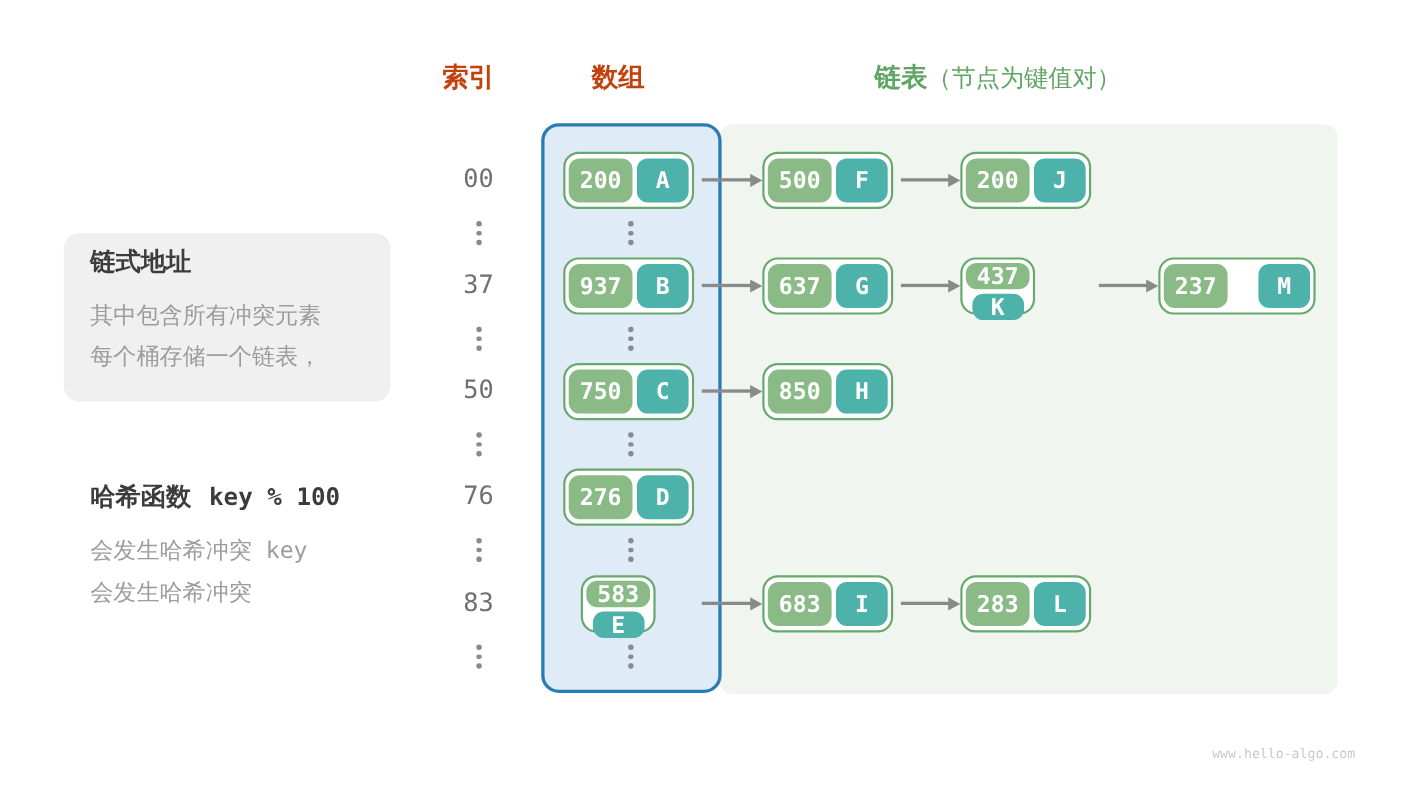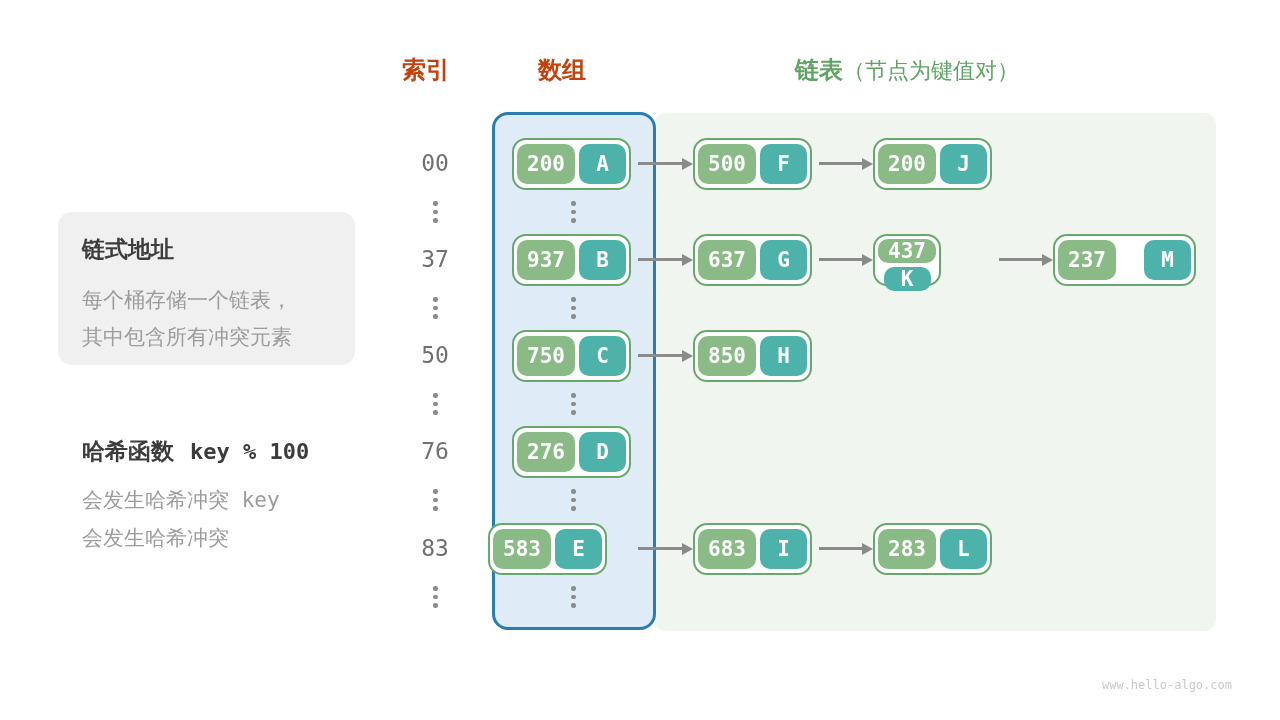--- a/index.html
+++ b/index.html
@@ -33,21 +33,21 @@
   .hdr-list-group .list-title { font-size: 24px; font-weight: bold; }
   .hdr-list-group .list-note  { font-size: 22px; font-weight: normal; }
 
   
   .info-box {
     position: absolute;
     left: 58px; top: 212px;
     width: 297px; height: 153px;
     background: #f0f0f0;
     border-radius: 14px;
-    padding: 22px 24px 0 24px;
+    padding: 10px 24px 0 24px;
   }
   .info-box .title { font-size: 23px; font-weight: bold; color: #3c3c3c; margin-bottom: 16px; }
   .info-box .line  { font-size: 21px; color: #9c9c9c; line-height: 37px; }
 
   
   .hash-note { position: absolute; left: 82px; top: 436px; }
   .hash-note .title-row { display: flex; align-items: baseline; margin-bottom: 14px; }
   .hash-note .t-cn   { font-size: 23px; font-weight: bold; color: #3c3c3c; }
   .hash-note .t-code { font-size: 22px; font-weight: bold; color: #3c3c3c;
                        font-family: "DejaVu Sans Mono", monospace; margin-left: 16px; }
@@ -155,22 +155,22 @@
 
   <div class="hdr" style="left:402px; width:60px;">索引</div>
   <div class="hdr" style="left:538px; width:60px;">数组</div>
   <div class="hdr-list-group">
     <span class="list-title">链表</span>
     <span class="list-note">（节点为键值对）</span>
   </div>
 
   <div class="info-box">
     <div class="title">链式地址</div>
+    <div class="line">其中包含所有冲突元素</div>
     <div class="line">每个桶存储一个链表，</div>
-    <div class="line">其中包含所有冲突元素</div>
   </div>
 
   <div class="hash-note">
     <div class="title-row">
       <span class="t-cn">哈希函数</span>
       <span class="t-code">key % 100</span>
     </div>
     <div class="line">
       <span>会发生哈希冲突</span><span class="code"> key</span>
     </div>
@@ -281,21 +281,21 @@
   <div class="node" style="left:693px; top:330px;">
     <span class="key">850</span>
     <span class="val">H</span>
   </div>
 
   <div class="node" style="left:512px; top:426px;">
     <span class="key">276</span>
     <span class="val">D</span>
   </div>
 
-  <div class="node" style="left:488px; top:523px;">
+  <div class="node" style="left:528px; top:523px;flex-direction:column;">
     <span class="key">583</span>
     <span class="val">E</span>
   </div>
   <div class="arrow" style="left:638px; top:547px; width:45px;"></div>
   <div class="node" style="left:693px; top:523px;">
     <span class="key">683</span>
     <span class="val">I</span>
   </div>
   <div class="arrow" style="left:819px; top:547px; width:44px;"></div>
   <div class="node" style="left:873px; top:523px;">

